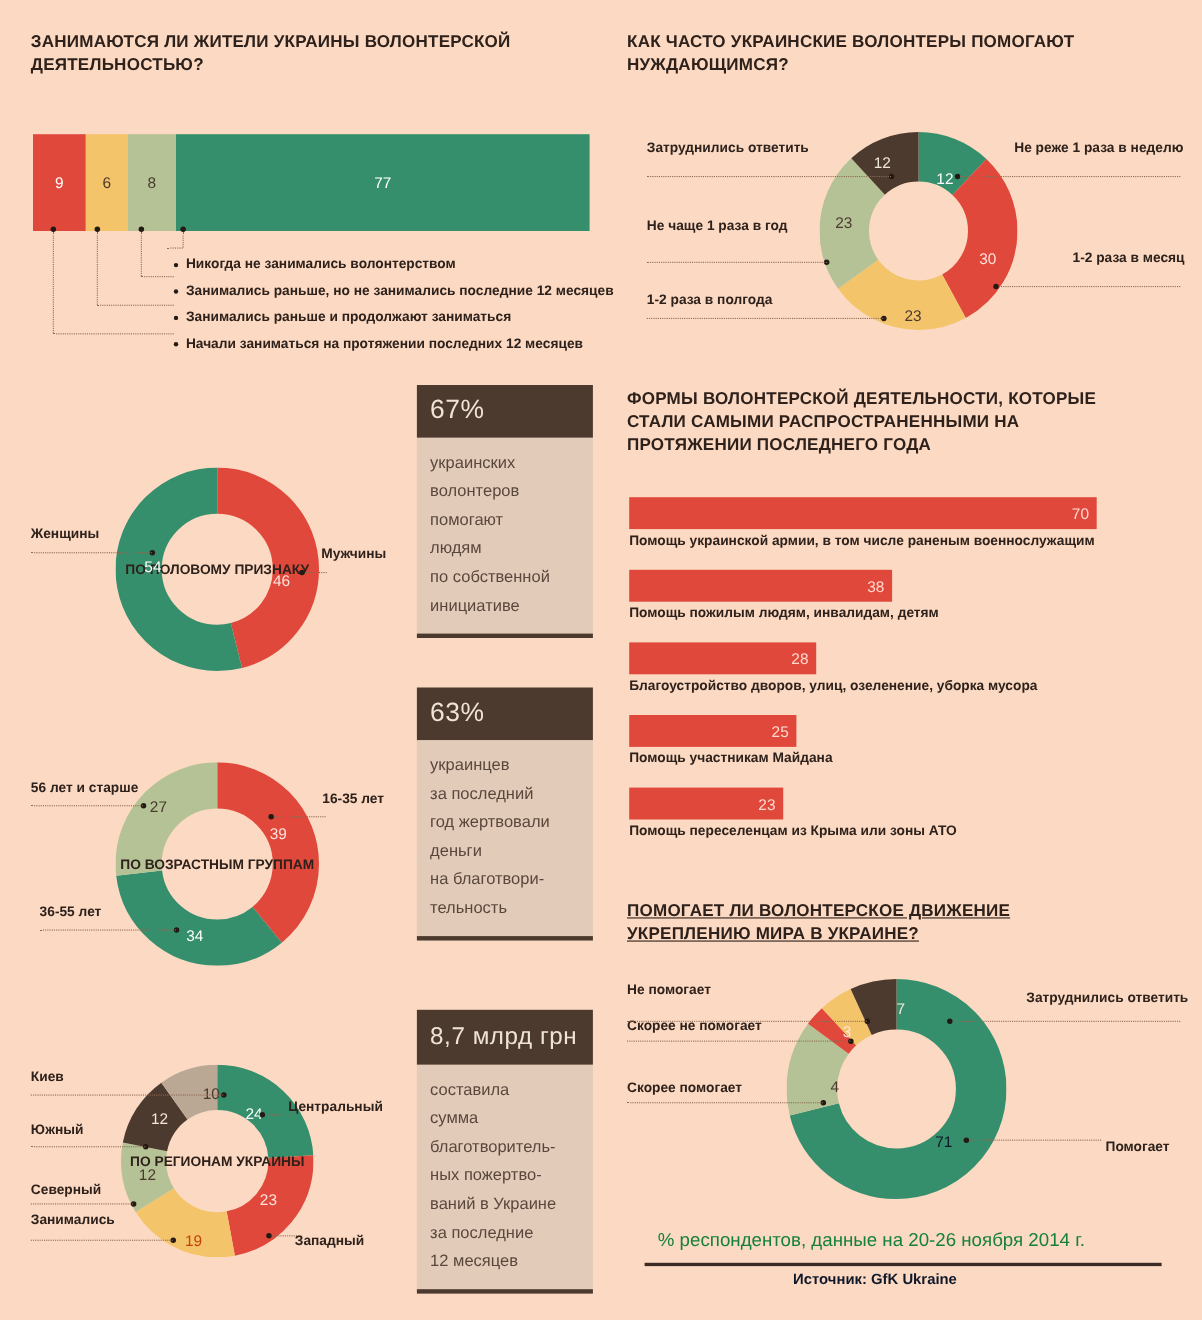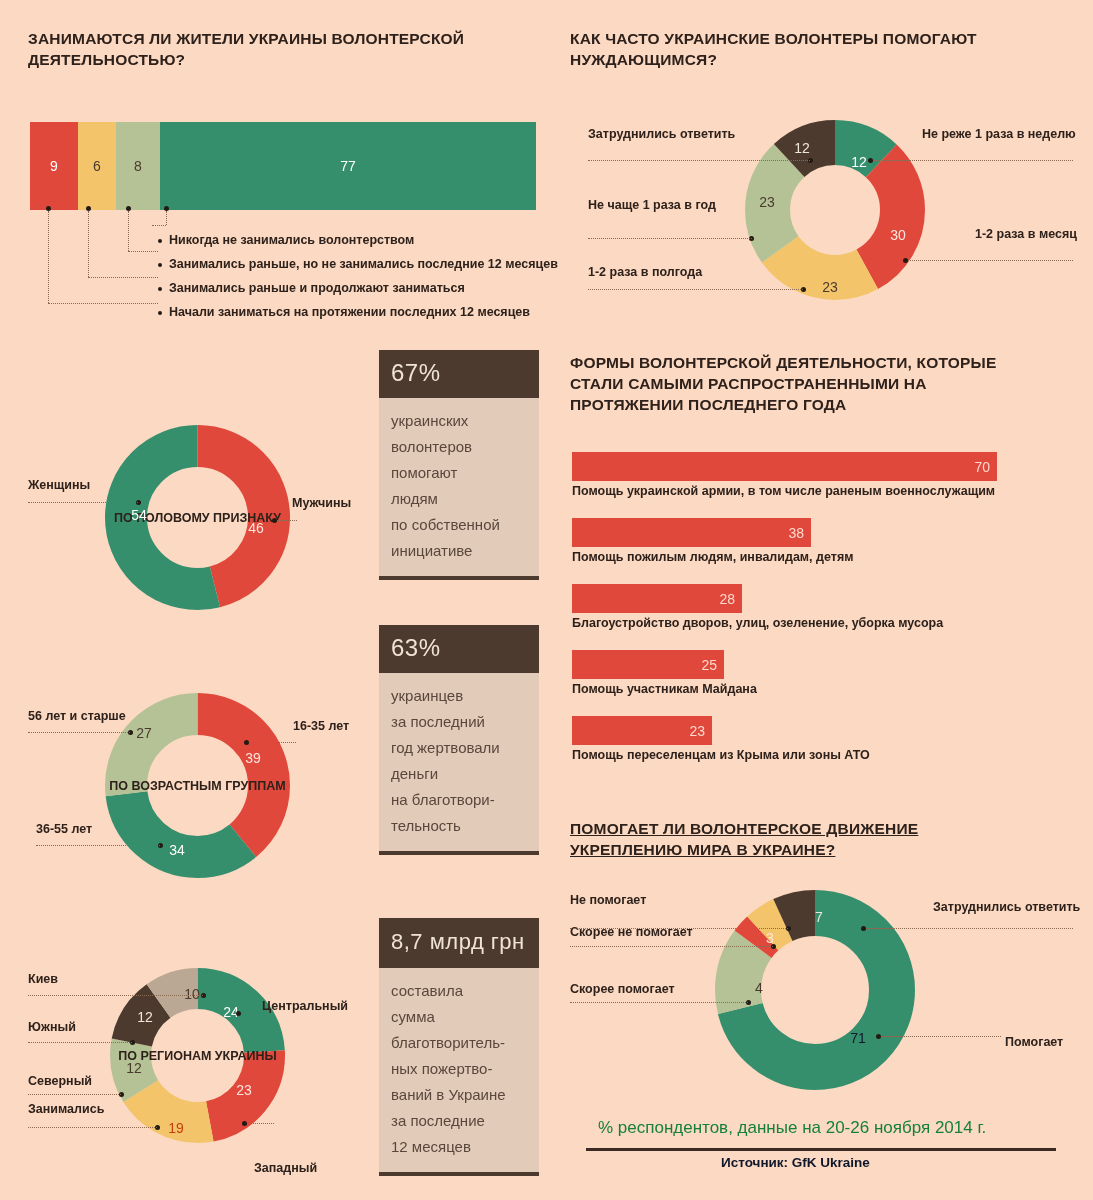--- a/index.html
+++ b/index.html
@@ -240,21 +240,21 @@
     <div class="donut-val" style="left:35px; top:49px; color:#f0e6da;">12</div>
     <div class="donut-val" style="left:82px; top:26px; color:#4a3a2d;">10</div>
   </div>
 
   <div class="dot" style="left:236px; top:1011px;"></div>
   <div class="leader-h" style="left:241px; top:1013px; width:25px;"></div>
   <div class="lbl" style="left:262px; top:999px;">Центральный</div>
 
   <div class="dot" style="left:242px; top:1121px;"></div>
   <div class="leader-h" style="left:247px; top:1123px; width:27px;"></div>
-  <div class="lbl" style="left:254px; top:1121px;margin-top:40px;">Западный</div>
+  <div class="lbl" style="left:268px; top:1121px;">Западный</div>
 
   <div class="dot" style="left:155px; top:1125px;"></div>
   <div class="leader-h" style="left:28px; top:1127px; width:129px;"></div>
   <div class="lbl" style="left:28px; top:1102px;">Занимались</div>
 
   <div class="dot" style="left:119px; top:1092px;"></div>
   <div class="leader-h" style="left:28px; top:1094px; width:93px;"></div>
   <div class="lbl" style="left:28px; top:1074px;">Северный</div>
 
   <div class="dot" style="left:130px; top:1040px;"></div>

